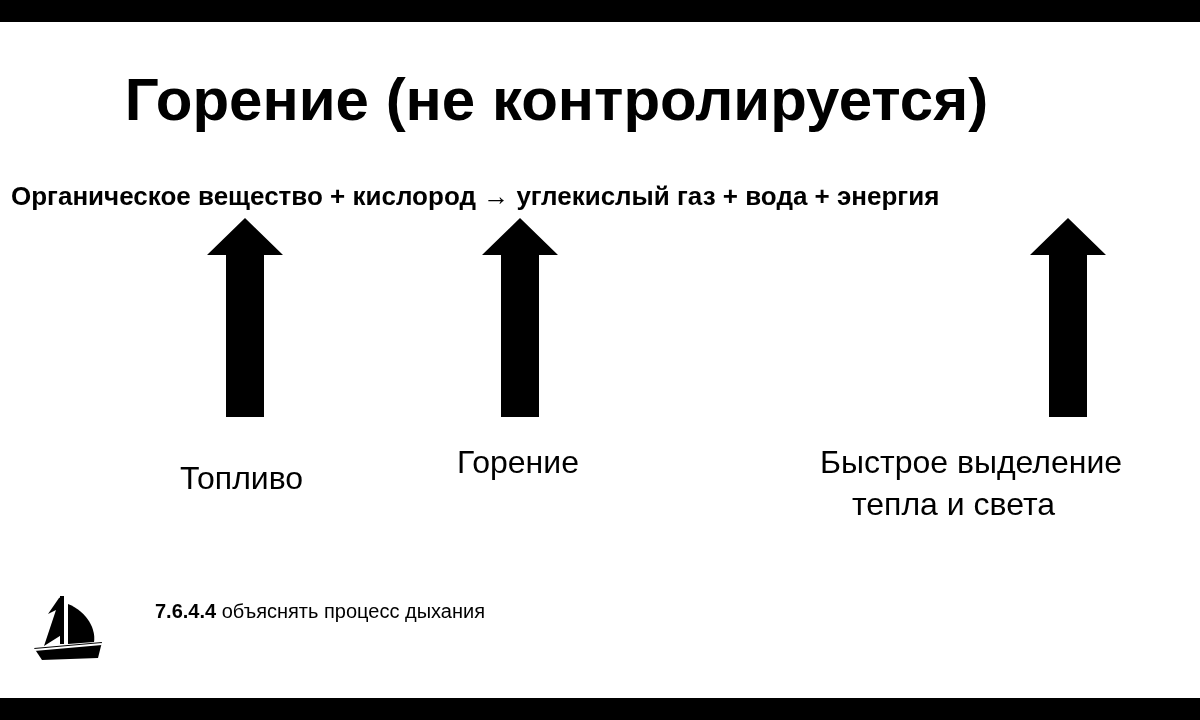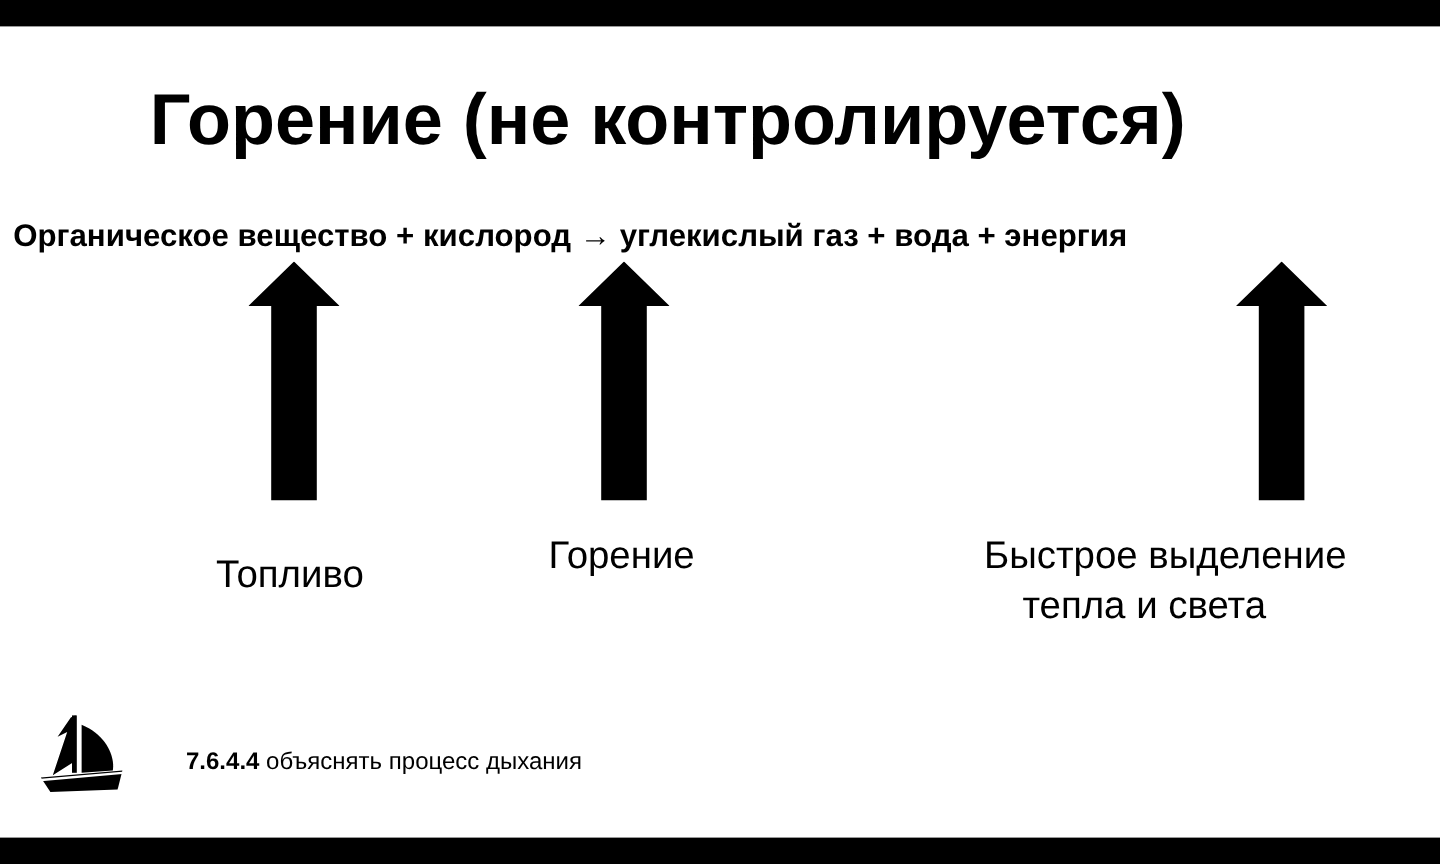--- a/index.html
+++ b/index.html
@@ -18,21 +18,21 @@
       position: absolute; left: 0; top: 179px; width: 1178px; text-align: left;
       font-weight: bold; font-size: 26px; line-height: 34px; white-space: nowrap;
       padding-left: 11px;
     }
     .arrow { position: absolute; top: 218px; width: 76px; height: 199px; }
     .label {
       position: absolute; font-size: 32px; line-height: 43px; white-space: nowrap;
     }
     .footer-icon { position: absolute; left: 30px; top: 596px; width: 74px; height: 64px; }
     .footer-text {
-      position: absolute; left: 155px; top: 622px; font-size: 20px; line-height: 26px; white-space: nowrap;
+      position: absolute; left: 155px; top: 598px; font-size: 20px; line-height: 26px; white-space: nowrap;
     }
     .footer-text b { font-weight: bold; }
   </style>
 </head>
 <body>
 
 <div class="bar top"></div>
 
 <div class="title">Горение (не контролируется)</div>
 

